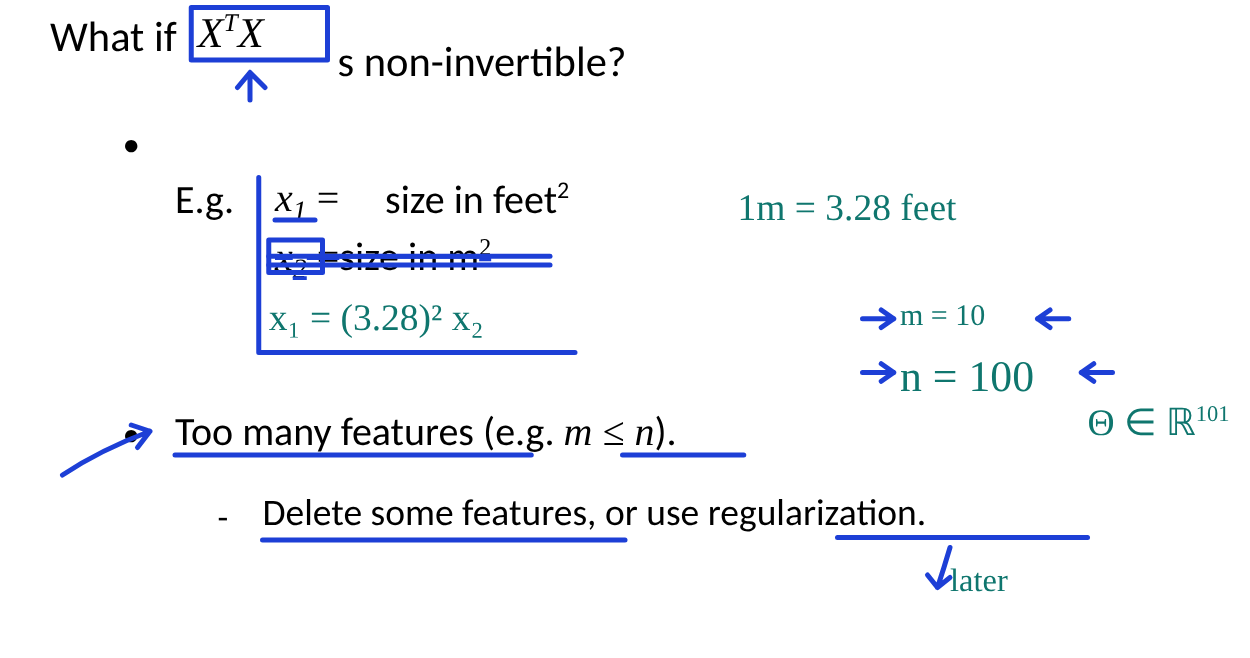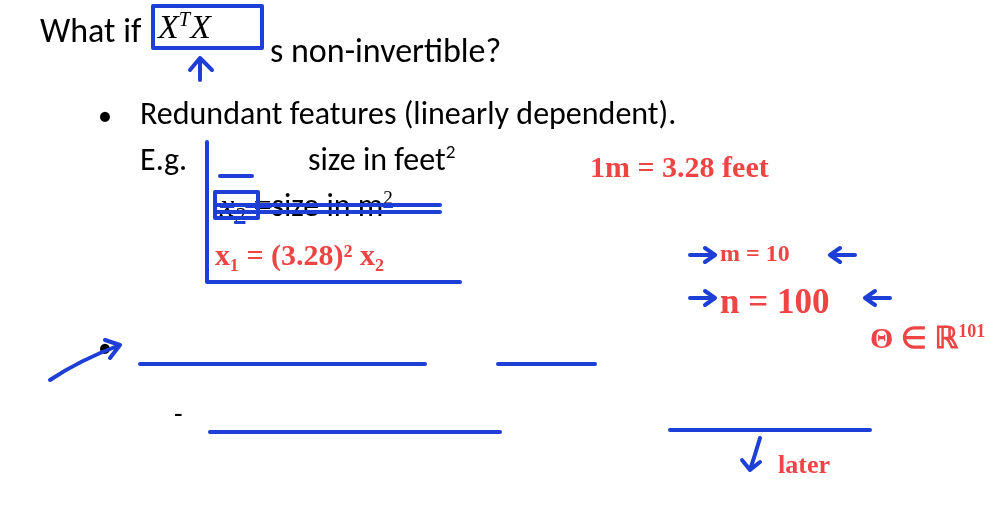--- a/index.html
+++ b/index.html
@@ -36,22 +36,22 @@
     font-family: "Cambria Math", "Times New Roman", Georgia, serif;
     font-style: italic;
   }
   .strike {
     text-decoration: line-through;
     text-decoration-color: #1d3fd6;
     text-decoration-thickness: 3px;
   }
   .ink {
     font-family: "Comic Sans MS", "Segoe Script", cursive;
-    color: #ef4444;
-    font-weight: 700;
+    color: #0f766e;
+    font-weight: 400;
   }
   sup { font-size: 0.6em; }
   sub.sb { font-size: 0.7em; vertical-align: -0.3em; }
   svg.overlay {
     position: absolute;
     left: 0; top: 0;
     width: 1000px;
     height: 526px;
     pointer-events: none;
   }
@@ -61,47 +61,55 @@
 
 <div class="page">
 
   <div class="txt heading" style="left:40px; top:10px;">What if</div>
   <div class="txt heading serif" style="left:158px; top:8px; font-style:italic;">
     <span>X</span><sup>T</sup><span style="font-style:italic;">X</span>
   </div>
   <div class="txt heading" style="left:270px; top:10px;margin-top:20px;">s non-invertible?</div>
 
   <div class="txt" style="left:98px; top:98px; font-size:28px;">•</div>
-  <div class="txt body" style="left:140px; top:94px;">Redundant features (linearly dependent).</div>
 
   <div class="txt body" style="left:140px; top:140px;">E.g.</div>
+  <div class="txt body serif" style="left:220px; top:140px;">
+    <span>x</span><sub class="sb">1</sub><span style="font-style:normal;"> =</span>
+  </div>
   <div class="txt body" style="left:308px; top:140px;">
     <span>size in feet</span><sup>2</sup>
   </div>
 
   <div class="txt body serif strike" style="left:220px; top:186px;">
     <span>x</span><sub class="sb">2</sub><span style="font-style:normal;"> =</span><span class="" style="font-family:Calibri,Arial; font-style:normal;">size in m</span><sup style="font-style:normal;">2</sup>
   </div>
 
   <div class="txt ink" style="left:215px; top:238px; font-size:30px;">x₁  =  (3.28)² x₂</div>
 
   <div class="txt ink" style="left:590px; top:150px; font-size:30px;">1m  =  3.28  feet</div>
 
   <div class="txt ink" style="left:720px; top:240px; font-size:24px;">m = 10</div>
   <div class="txt ink" style="left:720px; top:282px; font-size:35px;">n = 100</div>
 
   <div class="txt ink" style="left:870px; top:320px; font-size:30px;">
     <span>Θ ∈ ℝ</span><sup style="font-size:18px;">101</sup>
   </div>
 
   <div class="txt" style="left:98px; top:330px; font-size:28px;">•</div>
+  <div class="txt body" style="left:140px; top:326px;">
+    <span>Too many features</span><span> (e.g. </span><span class="serif" style="font-style:italic;">m ≤ n</span><span>).</span>
+  </div>
 
   <div class="txt" style="left:174px; top:396px; font-size:28px;">-</div>
+  <div class="txt sub" style="left:210px; top:392px; font-size:30px;">
+    <span>Delete some features, or use </span><span>regularization</span><span>.</span>
+  </div>
 
-  <div class="txt ink" style="left:760px; top:450px; font-size:26px;margin-left:18px;">later</div>
+  <div class="txt ink" style="left:760px; top:450px; font-size:26px;">later</div>
 
   <svg class="overlay" viewBox="0 0 1000 526">
     <g stroke="#1d3fd6" stroke-width="4" fill="none" stroke-linecap="round" stroke-linejoin="round">
 
       <path d="M153 6 L262 6 L262 48 L153 48 Z"></path>
 
       <path d="M200 80 L200 58 M200 58 L190 70 M200 58 L212 70"></path>
 
       <path d="M207 142 L207 282 L460 282"></path>
 

